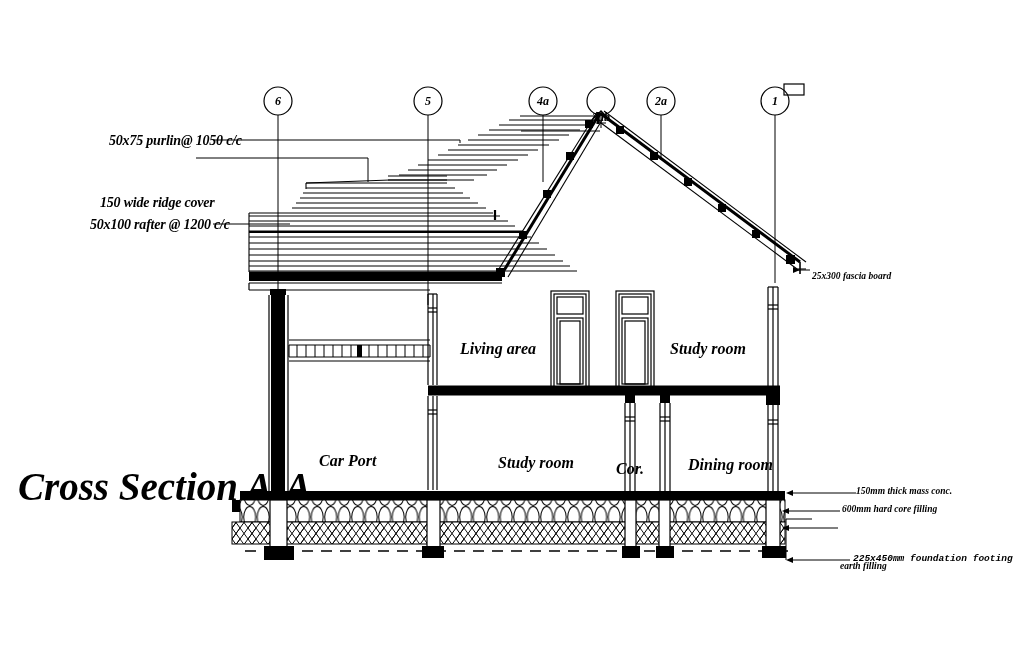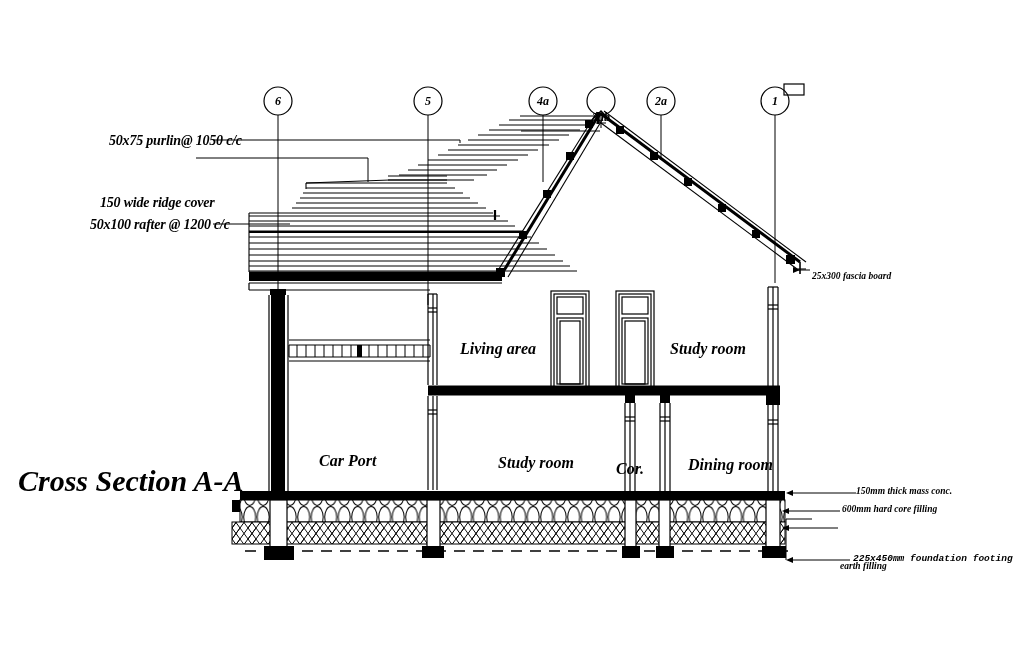--- a/index.html
+++ b/index.html
@@ -5,21 +5,21 @@
   html,body{margin:0;padding:0;background:#ffffff;}
   body{width:1032px;height:659px;overflow:hidden;font-family:"Liberation Serif",serif;}
   #stage{position:relative;width:1032px;height:659px;background:#fff;}
   svg#dwg{position:absolute;left:0;top:0;width:1032px;height:659px;}
   .lbl{position:absolute;font-family:"Liberation Serif",serif;font-style:italic;font-weight:bold;
        color:#000;white-space:nowrap;line-height:1;}
   .lbl-sm{font-size:14px;letter-spacing:-0.2px;}
   .lbl-room{font-size:16px;}
   .lbl-note{font-size:9.5px;}
   .title{position:absolute;font-family:"Liberation Serif",serif;font-style:italic;font-weight:bold;
-         font-size:30px;color:#000;white-space:nowrap;}
+         font-size:39px;color:#000;white-space:nowrap;}
   .bub{position:absolute;font-family:"Liberation Serif",serif;font-style:italic;font-weight:bold;
        font-size:12px;color:#000;text-align:center;width:40px;}
 </style>
 </head>
 <body>
 
 <div id="stage">
 
 <svg id="dwg" viewBox="0 0 1032 659">
   <defs>

